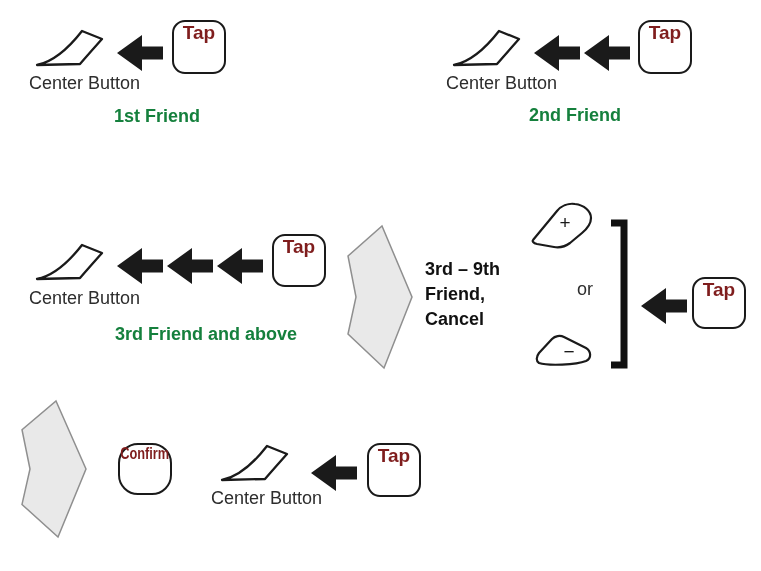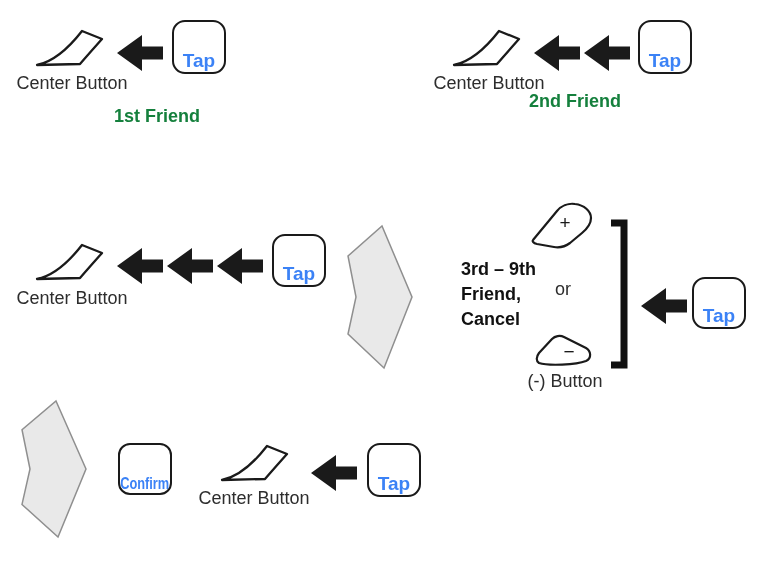--- a/index.html
+++ b/index.html
@@ -1,28 +1,28 @@
 <!DOCTYPE html>
 <html><head>
 <meta charset="utf-8">
 <style>
   html,body { margin:0; padding:0; background:#fff; }
   #canvas { position:relative; width:761px; height:571px; background:#ffffff;
             font-family:"Liberation Sans", sans-serif; overflow:hidden; }
   .abs { position:absolute; }
   .lbl { font:400 18px/1.15 "Liberation Sans", sans-serif; color:#2d2d2d;
-         text-align:center; white-space:nowrap; }
+         text-align:right; white-space:nowrap; }
   .blbl { font:700 18px/1.15 "Liberation Sans", sans-serif; color:#15803d;
           text-align:right; white-space:nowrap; }
   .sel { font:700 18px/25px "Liberation Sans", sans-serif; color:#111111;
-         text-align:left; white-space:pre-line;margin-left:36px; }
+         text-align:left; white-space:pre-line; }
   .key { box-sizing:border-box; border:2px solid #1a1a1a; border-radius:13px;
-         background:#ffffff; display:flex; align-items:flex-end; justify-content:center;
-         font:700 19px "Liberation Sans", sans-serif; color:#3b82f6; }
-  .confirm-key { border-radius:12px; }
+         background:#ffffff; display:flex; align-items:flex-start; justify-content:center;
+         font:700 19px "Liberation Sans", sans-serif; color:#7f1d1d; }
+  .confirm-key { border-radius:20px; }
   .confirm-key span { display:inline-block; transform:scaleX(0.80); font-size:16px; }
   .sign { font:400 19px "Liberation Sans", sans-serif; fill:#1a1a1a; }
   svg { display:block; overflow:visible; }
 </style>
 </head>
 <body>
 
 <div id="canvas">
 
   <svg class="abs" style="left:36px;top:27px" width="68" height="42" viewBox="0 0 68 42">
@@ -43,56 +43,56 @@
   <svg class="abs" style="left:534px;top:35px" width="46" height="36" viewBox="0 0 46 36">
     <polygon points="0,18 25,0 25,11.5 46,11.5 46,24.5 25,24.5 25,36" fill="#1a1a1a"></polygon>
   </svg>
   <svg class="abs" style="left:584px;top:35px" width="46" height="36" viewBox="0 0 46 36">
     <polygon points="0,18 25,0 25,11.5 46,11.5 46,24.5 25,24.5 25,36" fill="#1a1a1a"></polygon>
   </svg>
   <div class="abs key" style="left:638px;top:20px;width:54px;height:54px">
     <span>Tap</span>
   </div>
   <div class="abs lbl" style="left:421px;top:73px;width:136px">Center Button</div>
-  <div class="abs blbl" style="left:476px;top:91px;width:145px">2nd Friend</div>
+  <div class="abs blbl" style="left:476px;top:105px;width:145px">2nd Friend</div>
 
   <svg class="abs" style="left:36px;top:241px" width="68" height="42" viewBox="0 0 68 42">
     <path d="M 1 38 C 16 35 32 22 46 4 L 66 12 C 58 21 50 30 44 37 Z" fill="#ffffff" stroke="#1a1a1a" stroke-width="2.3" stroke-linejoin="round"></path>
   </svg>
   <svg class="abs" style="left:117px;top:248px" width="46" height="36" viewBox="0 0 46 36">
     <polygon points="0,18 25,0 25,11.5 46,11.5 46,24.5 25,24.5 25,36" fill="#1a1a1a"></polygon>
   </svg>
   <svg class="abs" style="left:167px;top:248px" width="46" height="36" viewBox="0 0 46 36">
     <polygon points="0,18 25,0 25,11.5 46,11.5 46,24.5 25,24.5 25,36" fill="#1a1a1a"></polygon>
   </svg>
   <svg class="abs" style="left:217px;top:248px" width="46" height="36" viewBox="0 0 46 36">
     <polygon points="0,18 25,0 25,11.5 46,11.5 46,24.5 25,24.5 25,36" fill="#1a1a1a"></polygon>
   </svg>
   <div class="abs key" style="left:272px;top:234px;width:54px;height:53px">
     <span>Tap</span>
   </div>
   <div class="abs lbl" style="left:4px;top:288px;width:136px">Center Button</div>
+  <div class="abs blbl" style="left:57px;top:324px;width:240px">3rd Friend and above</div>
 
   <svg class="abs" style="left:347px;top:225px" width="66" height="144" viewBox="0 0 66 144">
     <polygon points="35,1 65,72 37,143 1,109 9,72 1,31" fill="#e9e9e9" stroke="#8f8f8f" stroke-width="1.5" stroke-linejoin="miter"></polygon>
   </svg>
   <div class="abs sel" style="left:425px;top:257px;width:100px">3rd – 9th
 Friend,
 Cancel</div>
 
   <svg class="abs" style="left:531px;top:203px" width="64" height="46" viewBox="0 0 64 46">
     <path d="M 2 37 L 26 8 C 30 3 37 0 44 1 C 53 2 60 8 60 15 C 60 20 57 25 51 30 L 39 40 C 35 43 29 45 23 44 L 6 41 C 2 40 1 38 2 37 Z" fill="#ffffff" stroke="#1a1a1a" stroke-width="2.2" stroke-linejoin="round"></path>
     <text class="sign" x="34" y="26" text-anchor="middle">+</text>
   </svg>
   <div class="abs lbl" style="left:533px;top:279px;width:60px">or</div>
   <svg class="abs" style="left:535px;top:334px" width="60" height="34" viewBox="0 0 60 34">
     <path d="M 4 29 C 1 27 1 23 4 19 L 17 5 C 20 2 25 1 29 3 L 51 14 C 56 17 57 24 51 27 C 41 31 13 32 4 29 Z" fill="#ffffff" stroke="#1a1a1a" stroke-width="2.2" stroke-linejoin="round"></path>
     <text class="sign" x="34" y="24" text-anchor="middle">−</text>
   </svg>
-  <div class="abs lbl" style="left:509px;top:371px;width:112px">(-) Button</div>
 
   <svg class="abs" style="left:611px;top:219px" width="17" height="150" viewBox="0 0 17 150">
     <path d="M 0 4 H 13 V 146 H 0" fill="none" stroke="#111111" stroke-width="7"></path>
   </svg>
   <svg class="abs" style="left:640px;top:288px" width="48" height="36" viewBox="0 0 46 36">
     <polygon points="0,18 25,0 25,11.5 46,11.5 46,24.5 25,24.5 25,36" fill="#1a1a1a"></polygon>
   </svg>
   <div class="abs key" style="left:692px;top:277px;width:54px;height:52px">
     <span>Tap</span>
   </div>

